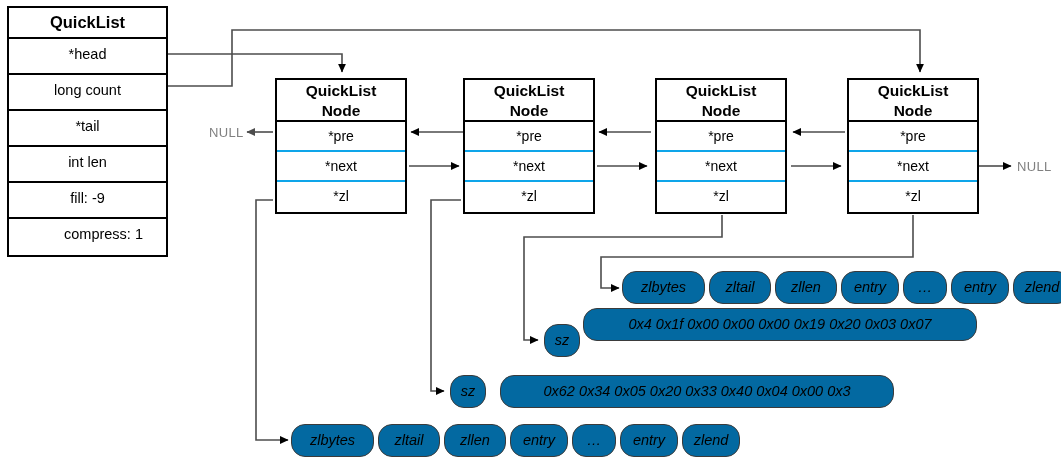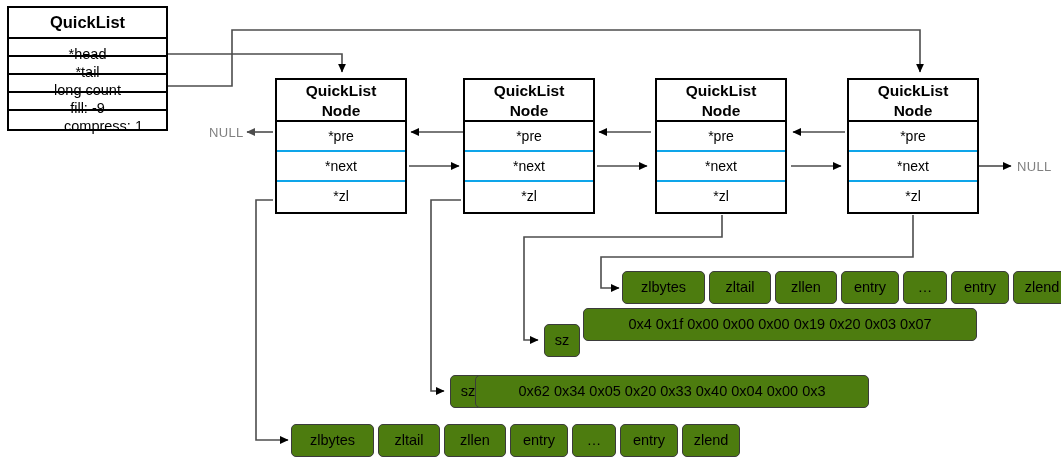--- a/index.html
+++ b/index.html
@@ -19,21 +19,21 @@
 
   
   .qlist {
     position: absolute;
     left: 7px; top: 6px;
     width: 161px;
     border: 2px solid #000;
     background: #fff;
   }
   .qlist .row {
-    height: 18px;
+    height: 36px;
     line-height: 30px;
     text-align: center;
     font-size: 14.5px;
     color: #000;
     border-bottom: 2px solid #000;
     white-space: nowrap;
   }
   .qlist .row:last-child { border-bottom: none; margin-left: 32px; }
   .qlist .row.title {
     font-weight: bold;
@@ -67,28 +67,29 @@
     font-size: 14px;
     border-bottom: 2px solid #0ea5e9;
     color: #000;
   }
   .qnode .f.last { border-bottom: none; height: 30px; }
 
   
   .pill {
     position: absolute;
     border: 1.6px solid #3b3b3b;
-    border-radius: 5px;
-    background: #4d7c0f;
+    border-radius: 14px;
+    background: #0369a1;
     height: 33px;
     line-height: 31px;
     text-align: center;
     font-size: 14.5px;
     color: #000;
     white-space: nowrap;
+    font-style: italic;
   }
 
   
   .nulllbl {
     position: absolute;
     font-size: 13px;
     color: #808080;
     letter-spacing: 0.3px;
     white-space: nowrap;
   }
@@ -135,22 +136,23 @@
 
       <path d="M722,215 L722,237 L524,237 L524,340 L538,340" marker-end="url(#ah)"></path>
 
       <path d="M913,215 L913,257 L601,257 L601,288 L619,288" marker-end="url(#ah)"></path>
     </g>
   </svg>
 
   <div class="qlist">
     <div class="row title">QuickList</div>
     <div class="row">*head</div>
+    <div class="row">long count</div>
     <div class="row">*tail</div>
-    <div class="row">long count</div>
+    <div class="row">int len</div>
     <div class="row">fill: -9</div>
     <div class="row">compress: 1</div>
   </div>
 
   <div class="qnode" style="left:275px;">
     <div class="hdr">
       <div>QuickList</div>
       <div>Node</div>
     </div>
     <div class="f">*pre</div>
@@ -196,21 +198,21 @@
   <div class="pill" style="left:775px; top:271px; width:62px;">zllen</div>
   <div class="pill" style="left:841px; top:271px; width:58px;">entry</div>
   <div class="pill" style="left:903px; top:271px; width:44px;">…</div>
   <div class="pill" style="left:951px; top:271px; width:58px;">entry</div>
   <div class="pill" style="left:1013px; top:271px; width:58px;">zlend</div>
 
   <div class="pill" style="left:544px; top:324px; width:36px;">sz</div>
   <div class="pill" style="left:583px; top:308px; width:394px;">0x4 0x1f 0x00 0x00 0x00 0x19 0x20 0x03 0x07</div>
 
   <div class="pill" style="left:450px; top:375px; width:36px;">sz</div>
-  <div class="pill" style="left:475px; top:375px; width:394px;">0x62 0x34 0x05 0x20 0x33 0x40 0x04 0x00 0x3</div>
+  <div class="pill" style="left:500px; top:375px; width:394px;">0x62 0x34 0x05 0x20 0x33 0x40 0x04 0x00 0x3</div>
 
   <div class="pill" style="left:291px; top:424px; width:83px;">zlbytes</div>
   <div class="pill" style="left:378px; top:424px; width:62px;">zltail</div>
   <div class="pill" style="left:444px; top:424px; width:62px;">zllen</div>
   <div class="pill" style="left:510px; top:424px; width:58px;">entry</div>
   <div class="pill" style="left:572px; top:424px; width:44px;">…</div>
   <div class="pill" style="left:620px; top:424px; width:58px;">entry</div>
   <div class="pill" style="left:682px; top:424px; width:58px;">zlend</div>
 
 </div>

